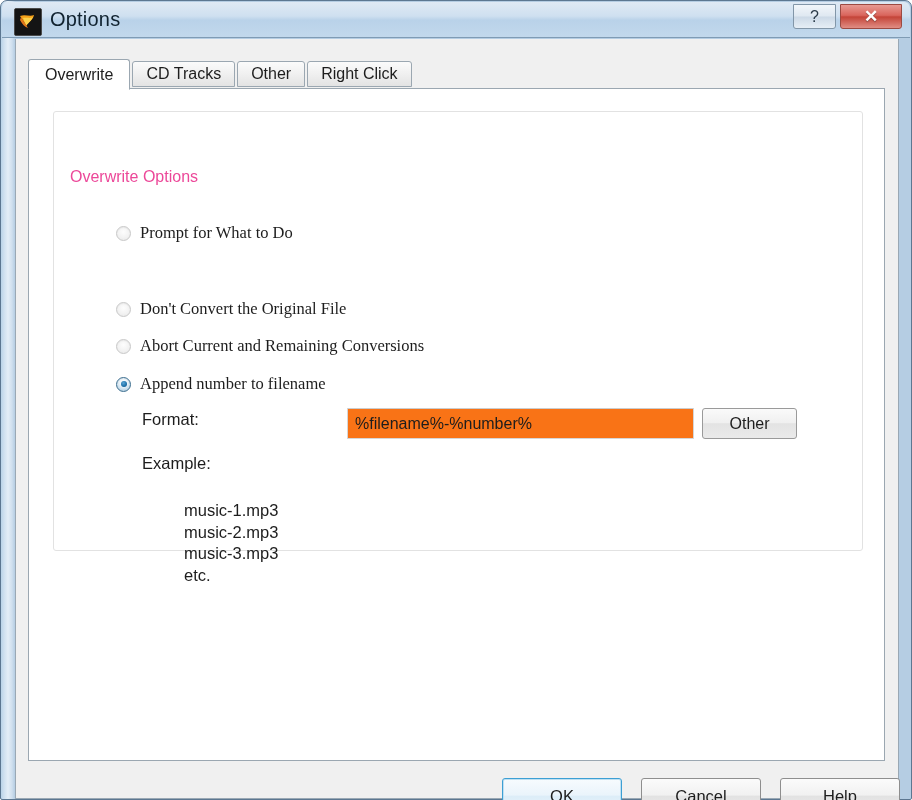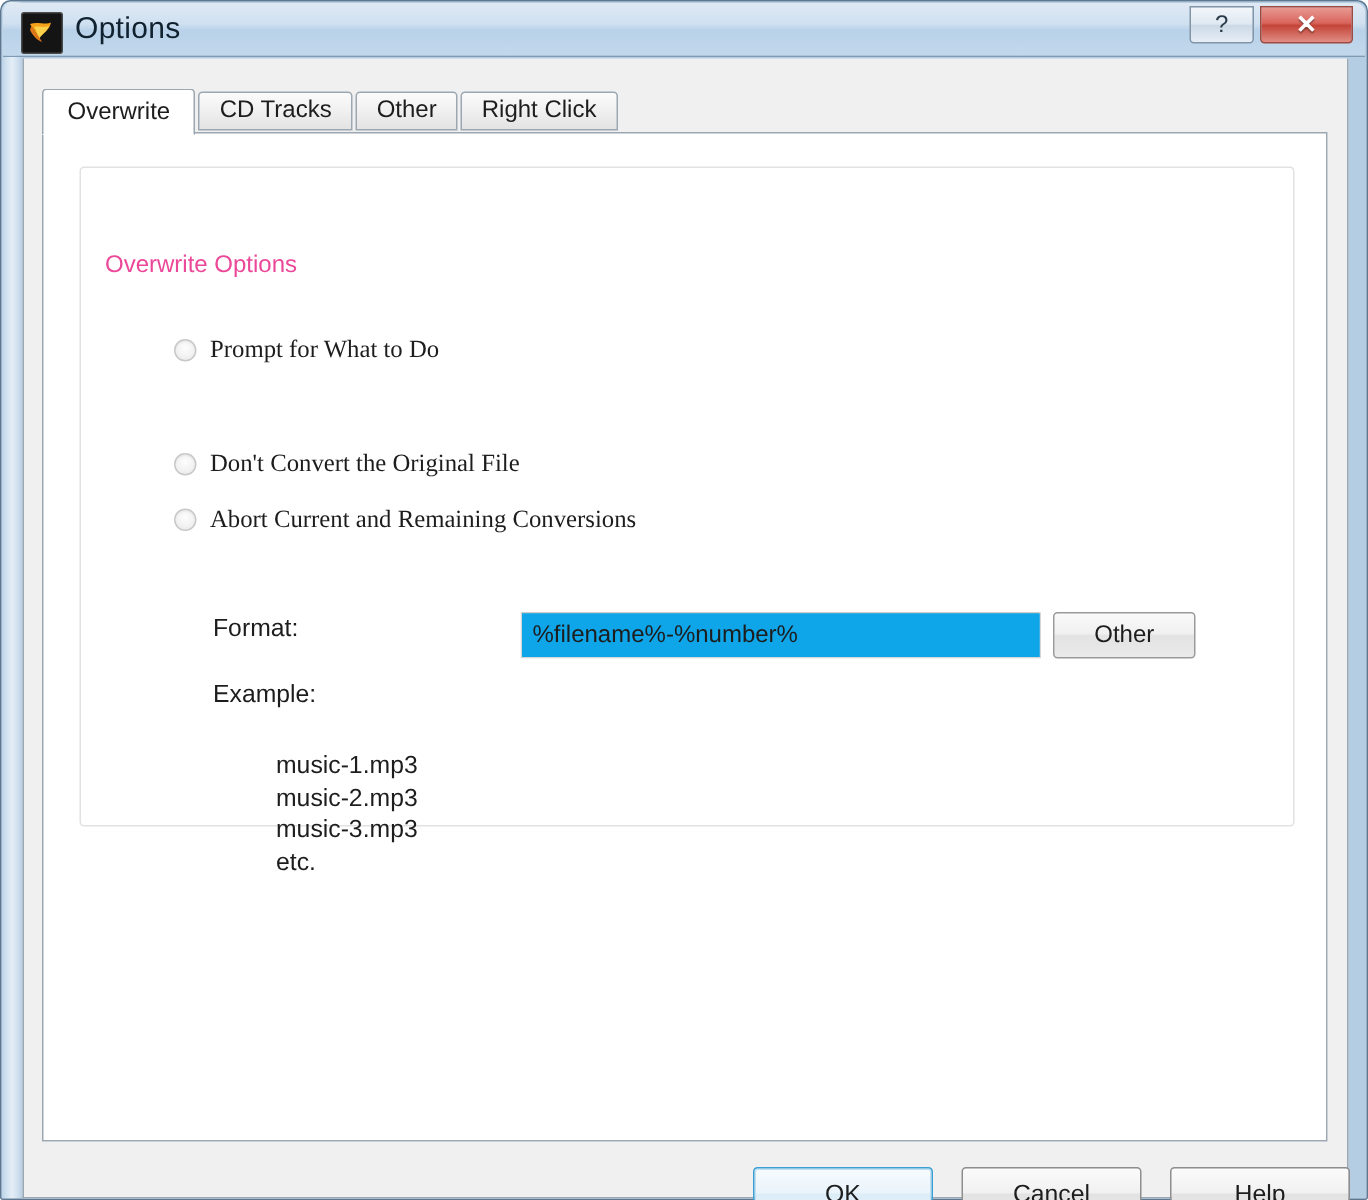--- a/index.html
+++ b/index.html
@@ -211,21 +211,21 @@
     font-size: 16.5px;
     color: #1d1d1d;
   }
   .format-input {
     position: absolute;
     left: 331px; top: 369px;
     width: 347px; height: 31px;
     box-sizing: border-box;
     border: 1px solid #d6d6d6;
     border-top-color: #cccccc;
-    background: #0ea5e9;
+    background: #f97316;
     font-family: "Liberation Sans", sans-serif;
     font-size: 16px;
     color: #1d1d1d;
     padding: 0 7px;
     outline: none;
     border-radius: 1px;
   }
   .reset-btn {
     position: absolute;
     left: 686px; top: 369px;
@@ -324,20 +324,24 @@
       <span class="radio-label">Prompt for What to Do</span>
     </div>
     <div class="radio-row" style="top:259px">
       <span class="radio"></span>
       <span class="radio-label">Don't Convert the Original File</span>
     </div>
     <div class="radio-row" style="top:296px">
       <span class="radio"></span>
       <span class="radio-label">Abort Current and Remaining Conversions</span>
     </div>
+    <div class="radio-row" style="top:334px">
+      <span class="radio checked"></span>
+      <span class="radio-label">Append number to filename</span>
+    </div>
 
     <div class="format-label">Format:</div>
     <input class="format-input" type="text" value="%filename%-%number%" style="">
     <button class="reset-btn">Other</button>
 
     <div class="example-label">Example:</div>
     <pre class="example-list" style="margin:14px;font-family:'Liberation Sans',sans-serif;">music-1.mp3
 music-2.mp3
 music-3.mp3
 etc.</pre>

